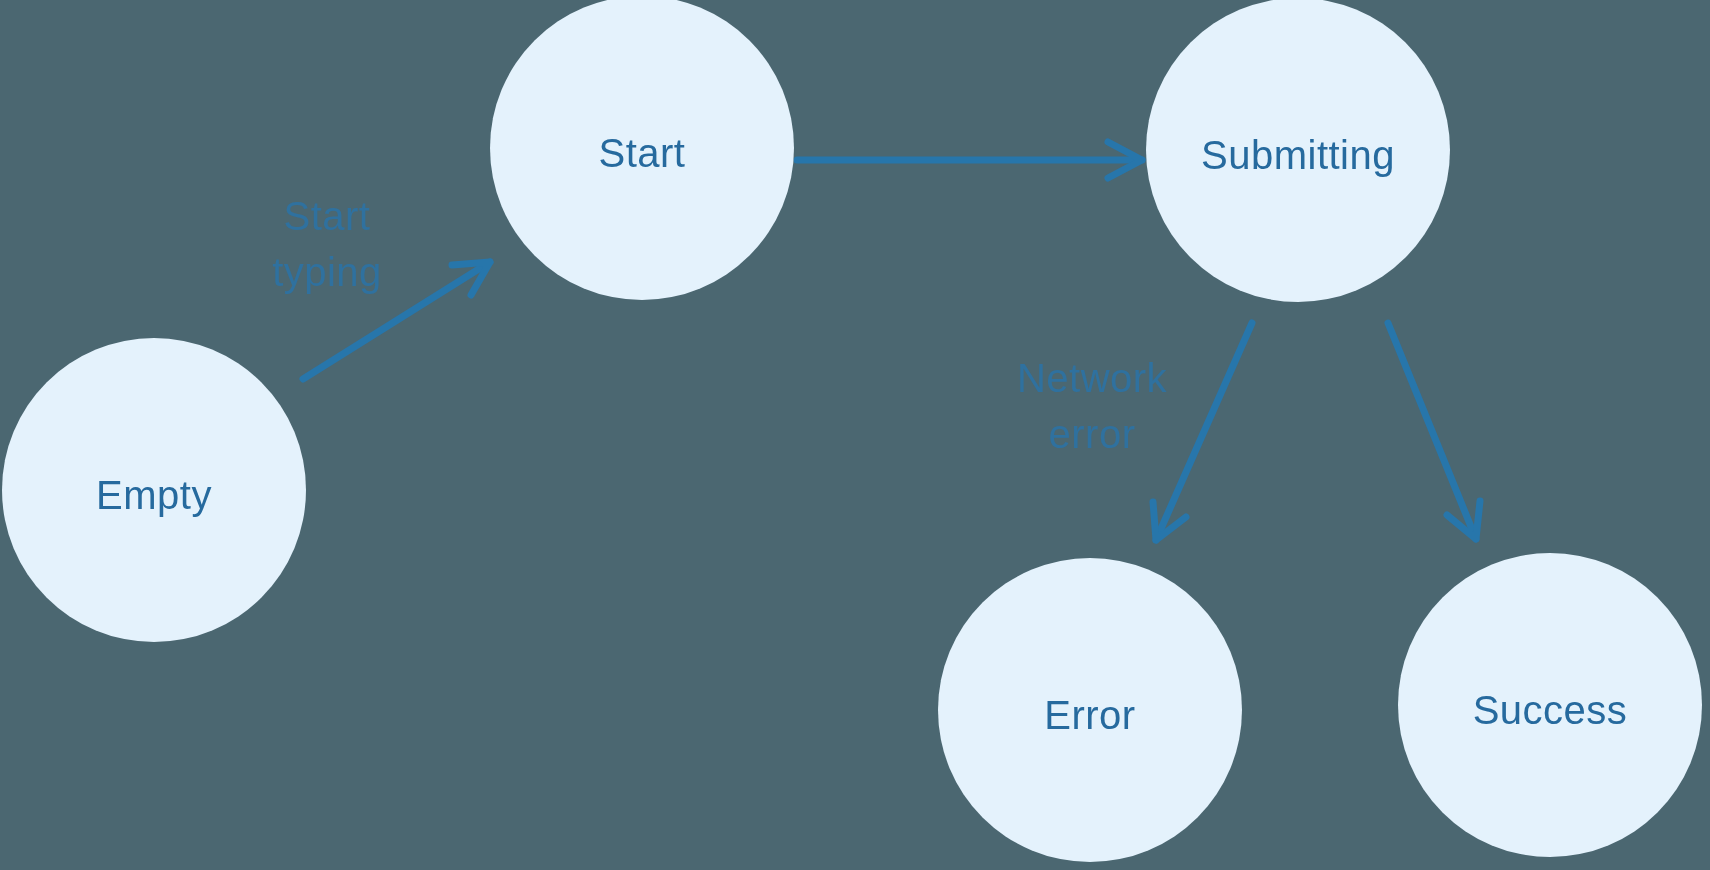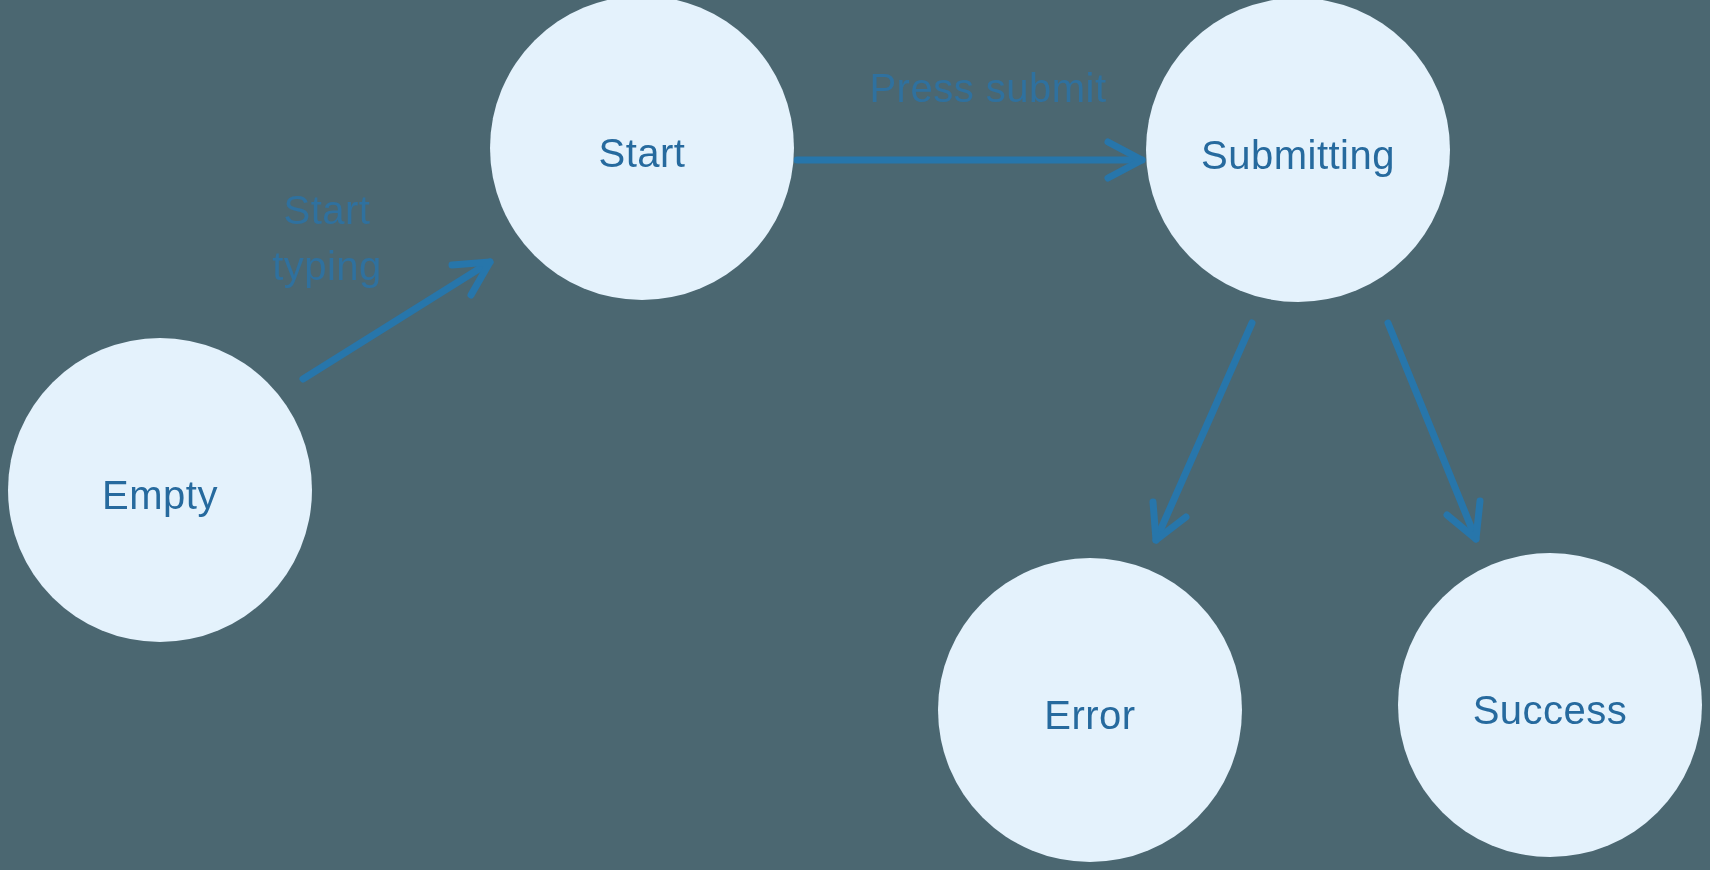--- a/index.html
+++ b/index.html
@@ -51,21 +51,21 @@
   }
   .edge-label{
     position:absolute;
     transform:translateX(-50%);
     color:var(--edge-label);
     font-size:40px;
     line-height:56px;
     letter-spacing:.5px;
     text-align:center;
   }
-  .edge-label.wrap2{white-space:normal;}
+  .edge-label.wrap2{white-space:normal;margin-top:6px;}
   .edge-label.nowrap{white-space:nowrap;}
 </style>
 </head>
 <body>
 
 <div class="canvas">
 
   <svg class="arrow-layer" viewBox="0 0 1710 870" xmlns="http://www.w3.org/2000/svg">
     <g>
       <path d="M303 379 L490 262"></path>
@@ -78,21 +78,21 @@
     <g>
       <path d="M1252 323 L1156 540"></path>
       <path d="M1153 502 L1156 540 L1186 517"></path>
     </g>
     <g>
       <path d="M1388 323 L1476 539"></path>
       <path d="M1447 515 L1476 539 L1480 501"></path>
     </g>
   </svg>
 
-  <div class="node" style="left:8px;top:338px;">
+  <div class="node" style="left:2px;top:338px;">
     <span class="node-label">Empty</span>
   </div>
 
   <div class="node" style="left:490px;top:-4px;">
     <span class="node-label">Start</span>
   </div>
 
   <div class="node" style="left:1146px;top:-2px;">
     <span class="node-label">Submitting</span>
   </div>
@@ -100,17 +100,17 @@
   <div class="node" style="left:938px;top:558px;">
     <span class="node-label">Error</span>
   </div>
 
   <div class="node" style="left:1398px;top:553px;">
     <span class="node-label">Success</span>
   </div>
 
   <div class="edge-label wrap2" style="left:327px;top:182px;width:170px;">Start typing</div>
 
-  <div class="edge-label nowrap" style="left:988px;top:60px;">Press submit</div>
 
+  <div class="edge-label wrap2" style="left:1092px;top:344px;width:180px;">Network error</div>
 
 
 </div>
 
 </body></html>

